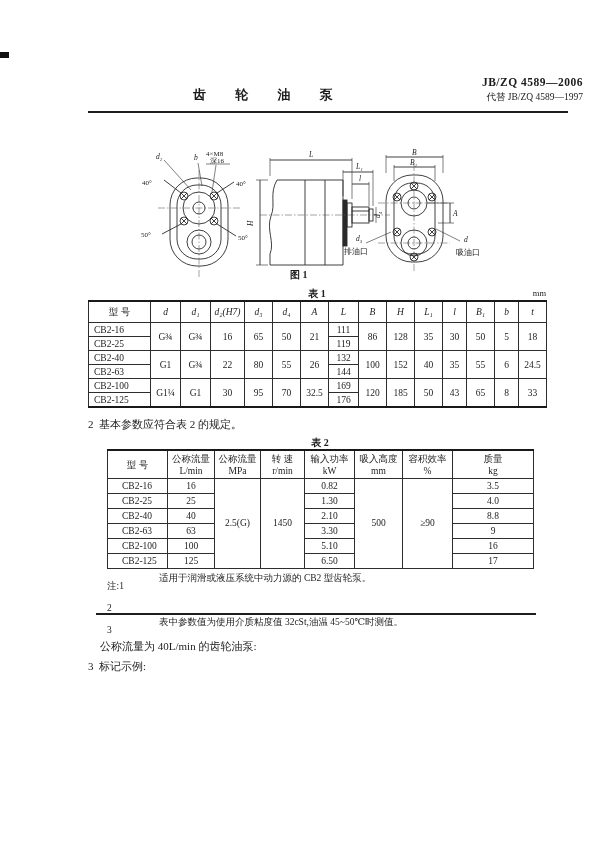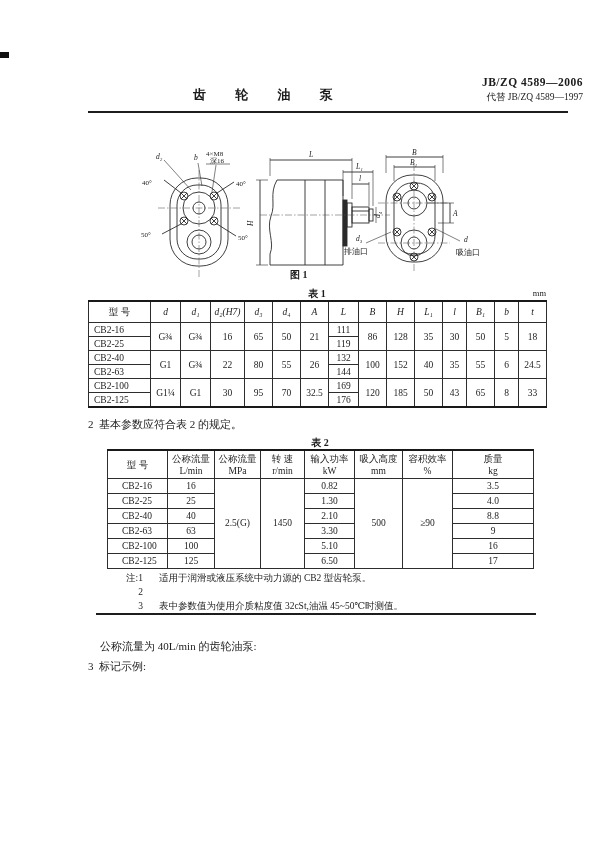--- a/index.html
+++ b/index.html
@@ -36,21 +36,21 @@
   .t1 .model{text-align:left;padding-left:5px;}
   .hdr-sym{font-style:italic;}
   .t2cap{position:absolute;left:107px;top:436px;width:426px;text-align:center;font-size:10px;font-weight:bold;}
   .t2{position:absolute;left:107px;top:449px;width:426px;font-size:9.5px;
       border-top:2px solid #191919;border-bottom:1px solid #191919;}
   .t2 th,.t2 td{border:1px solid #2d2d2d;text-align:center;padding:0;height:14px;line-height:13px;}
   .t2 thead th{height:27px;font-weight:normal;line-height:12px;}
   .t2 .model{text-align:left;padding-left:14px;}
   .notes{position:absolute;left:107px;top:571px;width:426px;font-size:9.5px;line-height:14px;}
   .note{display:flex;}
-  .nlabel{width:36px;text-align:right;padding-right:16px;flex:none;}
+  .nlabel{width:36px;padding-right:16px;flex:none;margin-top:8px;}
   .notes-rule{position:absolute;left:96px;top:613px;width:440px;height:2px;background:#1d1d1d;}
 </style>
 </head>
 <body>
 
 <div class="page">
 
   <div class="artifact"></div>
 
   <div class="std-block">

